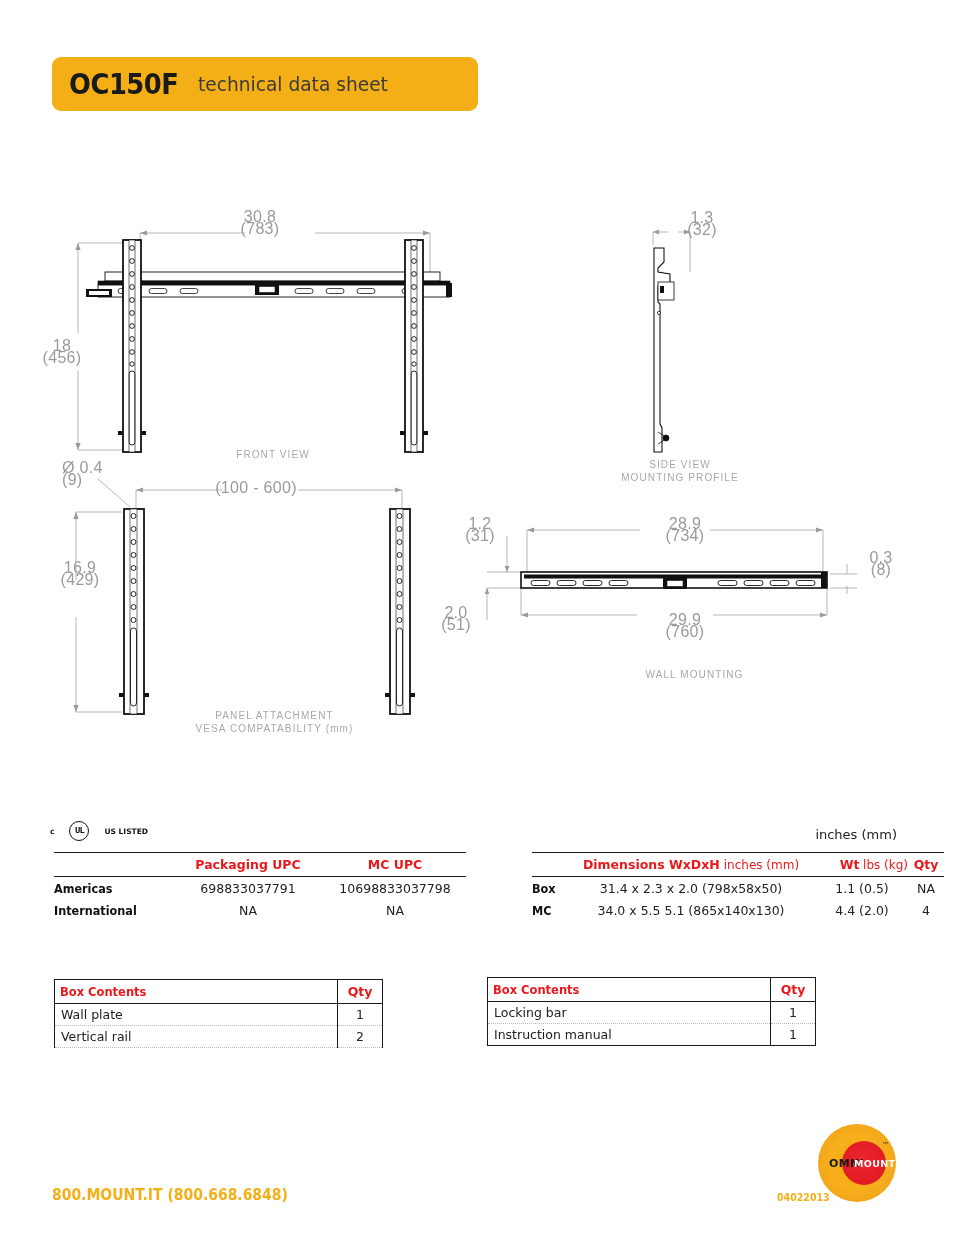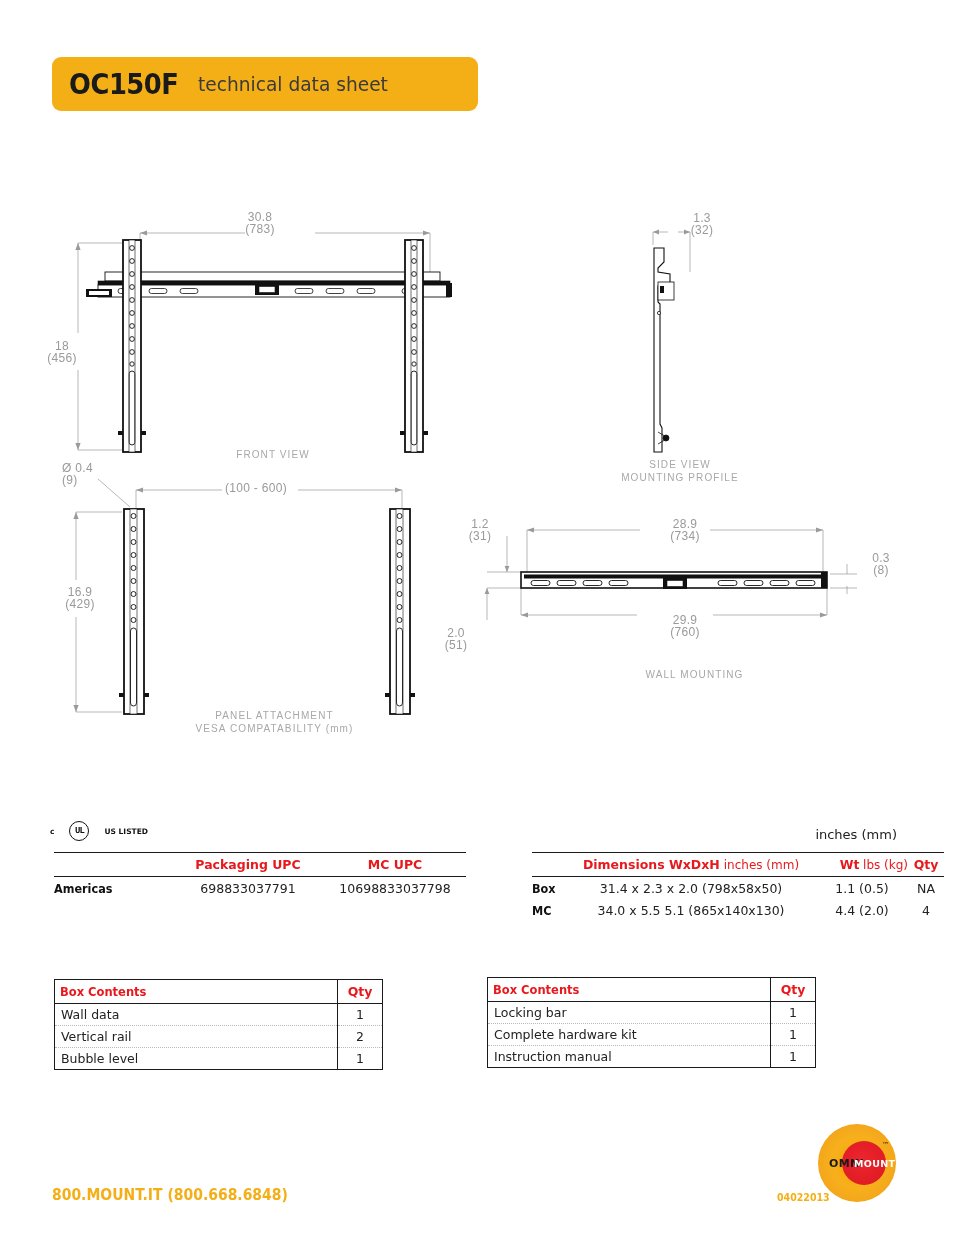--- a/index.html
+++ b/index.html
@@ -24,21 +24,21 @@
     transform:scaleX(0.92);transform-origin:left center;
   }
   .header-sub{
     font-size:20px;color:#3a3a3a;margin-left:10px;
     font-family:"DejaVu Sans", sans-serif;
     transform:scaleX(0.93);transform-origin:left center;
   }
   
   .drawings{position:absolute;left:0;top:0;width:954px;height:790px;}
   .dim-text{
-    position:absolute;color:#9a9a9a;font-size:12px;
+    position:absolute;color:#9a9a9a;font-size:16px;
     font-family:"Liberation Sans", sans-serif;
     text-align:center;white-space:nowrap;line-height:12px;
     letter-spacing:0.3px;
   }
   .view-label{
     position:absolute;color:#a8a8a8;font-size:10px;
     letter-spacing:1.1px;text-align:center;white-space:nowrap;
     line-height:13px;
   }
   
@@ -296,21 +296,21 @@
       <rect x="335" y="228" width="5" height="4" fill="#111111"></rect>
       <rect x="360" y="228" width="5" height="4" fill="#111111"></rect>
     </g>
   </svg>
 
   <div class="dim-text" style="left:62px;top:462px;width:62px;text-align:left;">
     <span>Ø 0.4</span><br>
     <span>(9)</span>
   </div>
   <div class="dim-text" style="left:215px;top:482px;width:82px;">(100 - 600)</div>
-  <div class="dim-text" style="left:52px;top:586px;width:56px;">
+  <div class="dim-text" style="left:52px;top:562px;width:56px;">
     <span>16.9</span><br>
     <span>(429)</span>
   </div>
   <div class="view-label" style="left:192px;top:709px;width:165px;">
     <span>PANEL ATTACHMENT</span><br>
     <span>VESA COMPATABILITY (mm)</span>
   </div>
 
   <svg width="420" height="130" viewBox="0 0 420 130" style="position:absolute;left:465px;top:512px;">
     <g stroke="#9a9a9a" stroke-width="0.7" fill="none">
@@ -367,21 +367,21 @@
     <span>(734)</span>
   </div>
   <div class="dim-text" style="left:649px;top:614px;width:72px;">
     <span>29.9</span><br>
     <span>(760)</span>
   </div>
   <div class="dim-text" style="left:459px;top:518px;width:42px;">
     <span>1.2</span><br>
     <span>(31)</span>
   </div>
-  <div class="dim-text" style="left:435px;top:607px;width:42px;margin-top:20px;">
+  <div class="dim-text" style="left:435px;top:607px;width:42px;">
     <span>2.0</span><br>
     <span>(51)</span>
   </div>
   <div class="dim-text" style="left:863px;top:552px;width:36px;">
     <span>0.3</span><br>
     <span>(8)</span>
   </div>
   <div class="view-label" style="left:622px;top:668px;width:145px;">WALL MOUNTING</div>
 </div>
 
@@ -401,20 +401,25 @@
       <span class="hdr-red">Packaging UPC</span>
     </td>
     <td style="text-align:center;border-bottom:1.6px solid #1a1a1a;border-top:1.6px solid #1a1a1a;padding:2px 0 3px 0;">
       <span class="hdr-red">MC UPC</span>
     </td>
   </tr>
   <tr>
     <td style="padding:2px 0;"><span class="rowlabel">Americas</span></td>
     <td class="cellval" style="text-align:center;padding:2px 0;">698833037791</td>
     <td class="cellval" style="text-align:center;padding:2px 0;">10698833037798</td>
+  </tr>
+  <tr>
+    <td style="padding:2px 0;"><span class="rowlabel">International</span></td>
+    <td class="cellval" style="text-align:center;padding:2px 0;">NA</td>
+    <td class="cellval" style="text-align:center;padding:2px 0;">NA</td>
   </tr>
 </tbody>
   </table>
 
 <div class="inches-note">inches (mm)</div>
 
 <table class="tbl" style="left:487px;top:852px;width:412px;margin-left:45px;">
   <tbody>
       <tr>
     <td style="width:34px;border-bottom:1.6px solid #1a1a1a;border-top:1.6px solid #1a1a1a;padding:2px 0 3px 0;"></td>
@@ -444,48 +449,40 @@
   </table>
 
 <div class="bc" style="left:54px;top:979px;">
   <table>
     <tbody>
         <tr class="bhead">
       <td class="ih"><span class="hdr-red-l">Box Contents</span></td>
       <td class="qh" style="width:34px;"><span class="hdr-red">Qty</span></td>
     </tr>
     <tr>
-      <td class="item">Wall data</td>
+      <td class="item">Wall plate</td>
       <td class="qty">1</td>
     </tr>
     <tr>
       <td class="item">Vertical rail</td>
       <td class="qty">2</td>
-    </tr>
-    <tr class="last">
-      <td class="item">Bubble level</td>
-      <td class="qty">1</td>
     </tr>
   </tbody>
     </table>
 </div>
 
 <div class="bc" style="left:487px;top:977px;">
   <table>
     <tbody>
         <tr class="bhead">
       <td class="ih"><span class="hdr-red-l">Box Contents</span></td>
       <td class="qh" style="width:34px;"><span class="hdr-red">Qty</span></td>
     </tr>
     <tr>
       <td class="item">Locking bar</td>
-      <td class="qty">1</td>
-    </tr>
-    <tr>
-      <td class="item">Complete hardware kit</td>
       <td class="qty">1</td>
     </tr>
     <tr class="last">
       <td class="item">Instruction manual</td>
       <td class="qty">1</td>
     </tr>
   </tbody>
     </table>
 </div>
 

